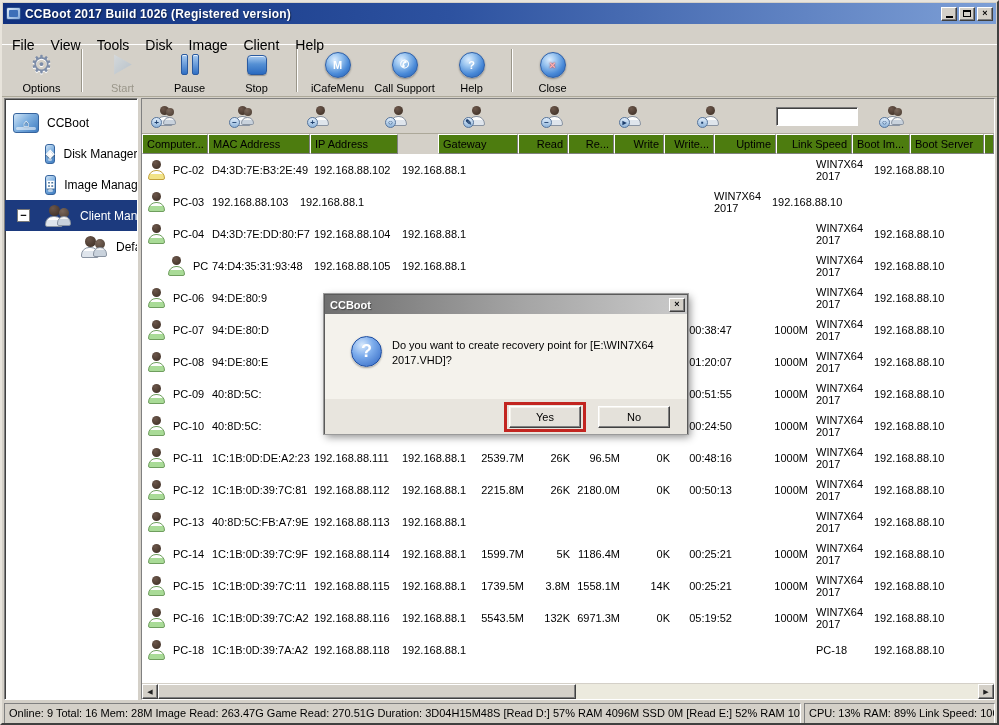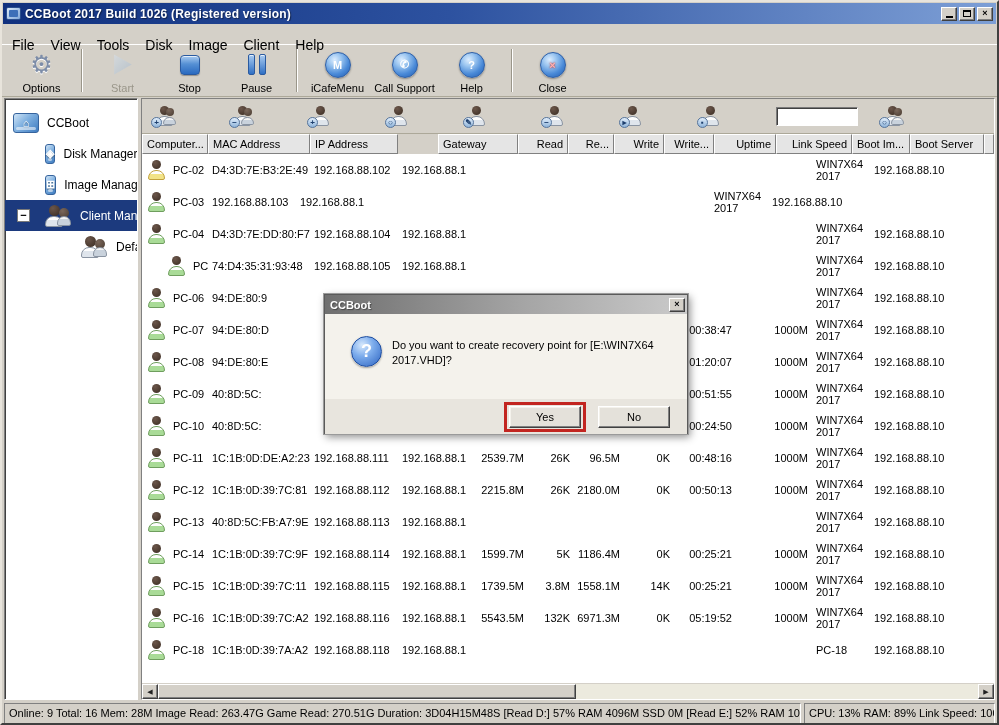--- a/index.html
+++ b/index.html
@@ -99,21 +99,21 @@
   
   .main{ flex:1; margin-left:3px; display:flex; flex-direction:column; background:#fff;
     border:1px solid; border-color:#808080 #fff #fff #808080;}
   .client-toolbar{ height:35px; background:#d4d0c8; border-bottom:1px solid #aca899;
     display:flex; align-items:center; padding-left:10px;}
   .ct-btn{ width:24px; height:24px; margin-right:54px; position:relative; display:flex; align-items:center; justify-content:center;}
   .ct-input{ width:82px; height:19px; margin-right:22px; border:1px solid; border-color:#7a7a7a #fff #fff #7a7a7a;
     box-shadow:inset 1px 1px 0 #404040; background:#fff; font-size:11px; padding:0 3px;}
   .table-header{ display:flex; height:20px; background:#d4d0c8;}
   .th{ height:20px; padding:3px 4px 0; font-size:11px; white-space:nowrap; overflow:hidden;
-    background:#e5e5e5; border:1px solid; border-color:#fff #808080 #808080 #fff;}
+    background:#4d7c0f; border:1px solid; border-color:#fff #808080 #808080 #fff;}
   .th.right{ text-align:right;}
   .rows{ flex:1; background:#fff; overflow:hidden; position:relative;}
   .table-row{ display:flex; height:32px;}
   .td{ padding:0 4px; display:flex; align-items:center; white-space:nowrap; overflow:hidden;
     font-size:11px; line-height:12px;}
   .td.right{ justify-content:flex-end;}
   .td.wrap{ white-space:normal;}
   .td .name{ margin-left:7px;}
   .hscroll{ height:16px; background:#eceade; display:flex; align-items:stretch; position:relative;
     border-top:1px solid #d4d0c8;}
@@ -186,32 +186,32 @@
       </div>
       <div class="tb-sep"></div>
       <div class="tb-btn disabled">
         <div class="ic-wrap">
           <span class="play"></span>
         </div>
         <span class="lbl">Start</span>
       </div>
       <div class="tb-btn">
         <div class="ic-wrap">
-          <span class="stopi"></span>
-        </div>
-        <span class="lbl">Stop</span>
-      </div>
-      <div class="tb-btn">
-        <div class="ic-wrap">
           <span class="pause">
             <span></span>
             <span></span>
           </span>
         </div>
         <span class="lbl">Pause</span>
+      </div>
+      <div class="tb-btn">
+        <div class="ic-wrap">
+          <span class="stopi"></span>
+        </div>
+        <span class="lbl">Stop</span>
       </div>
       <div class="tb-sep"></div>
       <div class="tb-btn">
         <div class="ic-wrap">
           <span class="circ">M</span>
         </div>
         <span class="lbl">iCafeMenu</span>
       </div>
       <div class="tb-btn">
         <div class="ic-wrap">

